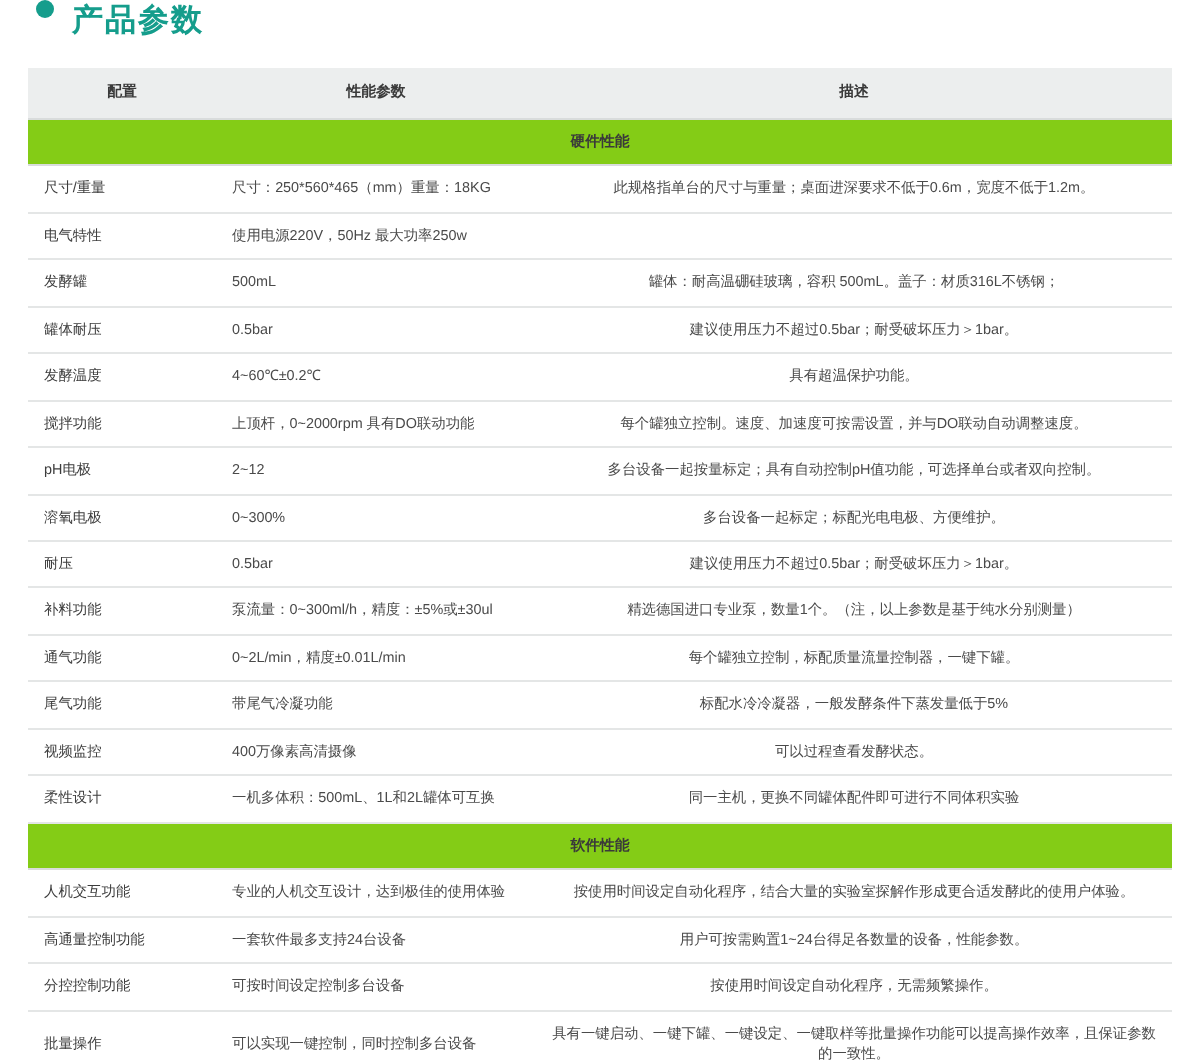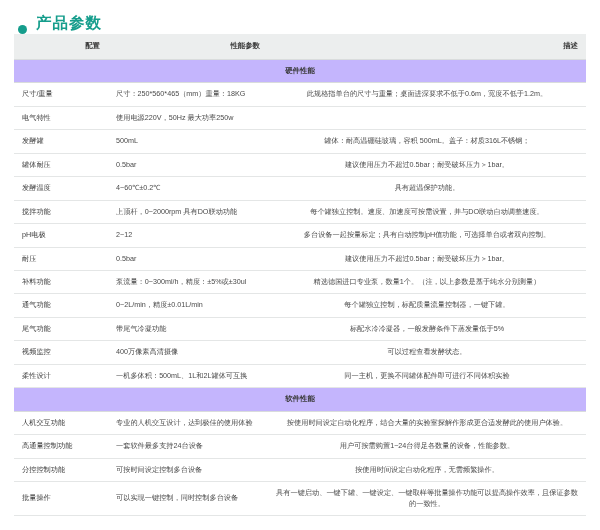--- a/index.html
+++ b/index.html
@@ -17,21 +17,21 @@
   .page {
     position: relative;
     width: 600px;
     height: 530px;
     box-sizing: border-box;
     padding: 0 14px;
   }
   
   .title-row {
     display: flex;
-    align-items: flex-end;
+    align-items: flex-start;
     height: 34px;
     padding-left: 4px;
   }
   .title-dot {
     width: 9px;
     height: 9px;
     border-radius: 50%;
     background: #159d8c;
     margin-right: 9px;
     flex: 0 0 auto;
@@ -52,32 +52,32 @@
   }
   table.spec col.c1 { width: 94px; }
   table.spec col.c2 { width: 160px; }
   table.spec col.c3 { width: 318px; }
 
   table.spec th {
     background: #eceeee;
     color: #3a3a3a;
     font-weight: bold;
     font-size: 7.4px;
-    text-align: right;
+    text-align: center;
     padding: 7px 8px 7px 8px;
     border-bottom: 1px solid #d9dcdc;
   }
   table.spec td {
     padding: 6px 8px 6px 8px;
     vertical-align: middle;
     border-bottom: 1px solid #e4e6e6;
     color: #4a4a4a;
   }
   table.spec tr.section td {
-    background: #c4b5fd;
+    background: #84cc16;
     text-align: center;
     font-weight: bold;
     color: #3a3a3a;
     font-size: 7.4px;
     padding: 6px 0;
     border-bottom: 1px solid #d9dcdc;
   }
   table.spec td.col1 {
     color: #3c3c3c;
     margin-left: 18px;
@@ -148,20 +148,25 @@
         <td class="col1">搅拌功能</td>
         <td class="col2">上顶杆，0~2000rpm 具有DO联动功能</td>
         <td class="col3">每个罐独立控制。速度、加速度可按需设置，并与DO联动自动调整速度。</td>
       </tr>
       <tr>
         <td class="col1">pH电极</td>
         <td class="col2">2~12</td>
         <td class="col3">多台设备一起按量标定；具有自动控制pH值功能，可选择单台或者双向控制。</td>
       </tr>
       <tr>
+        <td class="col1">溶氧电极</td>
+        <td class="col2">0~300%</td>
+        <td class="col3">多台设备一起标定；标配光电电极、方便维护。</td>
+      </tr>
+      <tr>
         <td class="col1">耐压</td>
         <td class="col2">0.5bar</td>
         <td class="col3">建议使用压力不超过0.5bar；耐受破坏压力＞1bar。</td>
       </tr>
       <tr>
         <td class="col1">补料功能</td>
         <td class="col2">泵流量：0~300ml/h，精度：±5%或±30ul</td>
         <td class="col3">精选德国进口专业泵，数量1个。（注，以上参数是基于纯水分别测量）</td>
       </tr>
       <tr>

